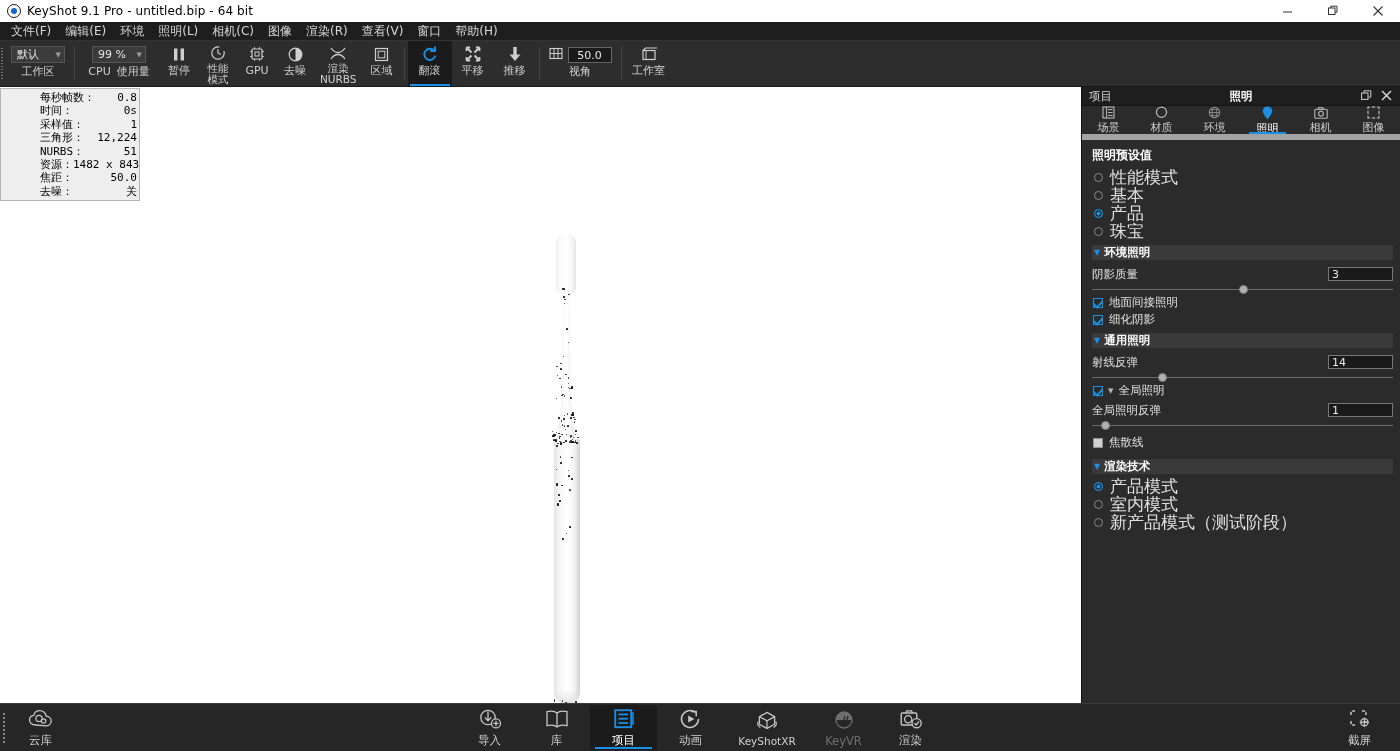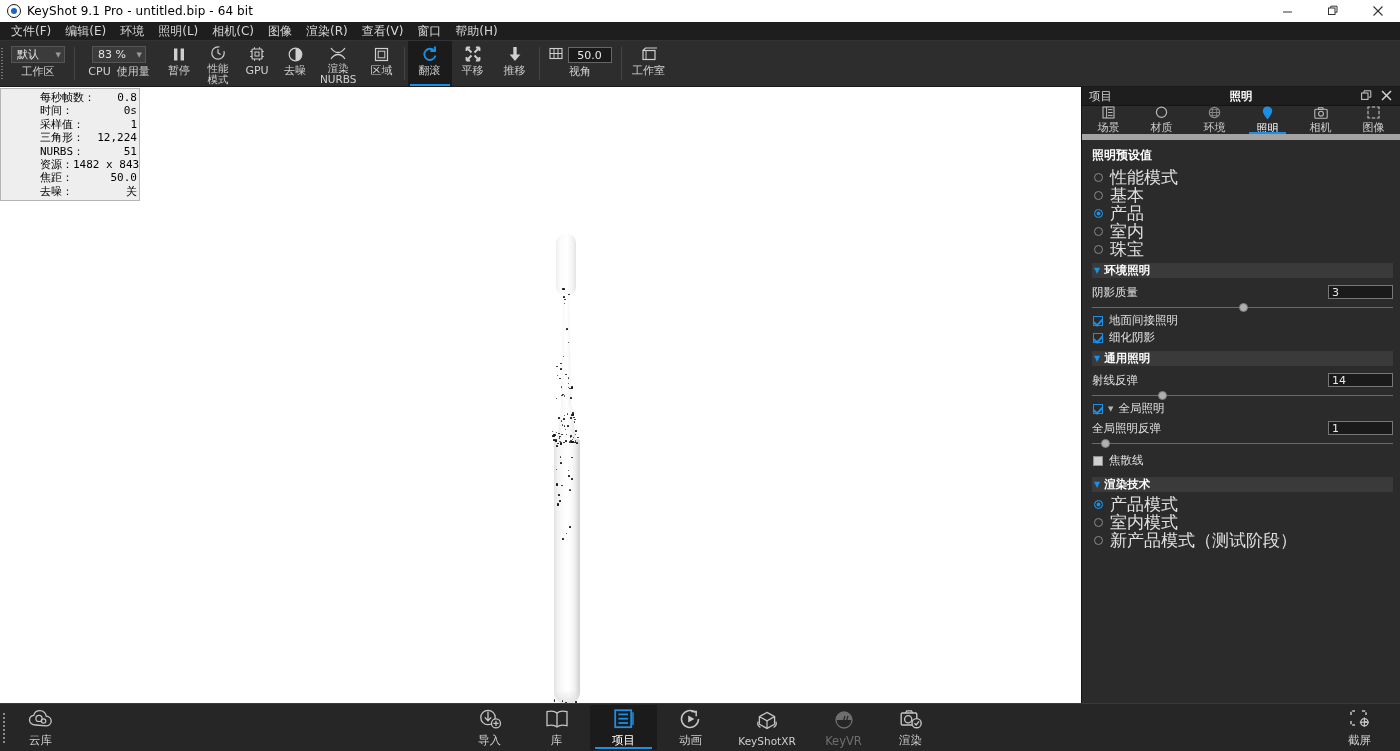--- a/index.html
+++ b/index.html
@@ -253,21 +253,21 @@
         <span class="cv">默认</span>
         <span class="ar">▼</span>
       </div>
       <div class="lbl" style="margin-top:3px">工作区</div>
     </div>
 
     <div class="tsep"></div>
 
     <div class="tbtn" style="min-width:82px">
       <div class="combo" style="min-width:54px">
-        <span class="cv">83 %</span>
+        <span class="cv">99 %</span>
         <span class="ar">▼</span>
       </div>
       <div class="lbl" style="margin-top:3px; display:flex; gap:6px;">
         <span>CPU</span>
         <span>使用量</span>
       </div>
     </div>
 
     <div class="tbtn">
       <div class="glyph">
@@ -647,24 +647,20 @@
       <div class="radio-row">
         <span class="radio"></span>
         <span class="radio-lbl">基本</span>
       </div>
       <div class="radio-row">
         <span class="radio on"></span>
         <span class="radio-lbl">产品</span>
       </div>
       <div class="radio-row">
         <span class="radio"></span>
-        <span class="radio-lbl">室内</span>
-      </div>
-      <div class="radio-row">
-        <span class="radio"></span>
         <span class="radio-lbl">珠宝</span>
       </div>
 
       <div class="sect-bar">
         <span class="caret">▼</span>
         <span>环境照明</span>
       </div>
 
       <div class="slider-row">
         <div class="slider-top">

